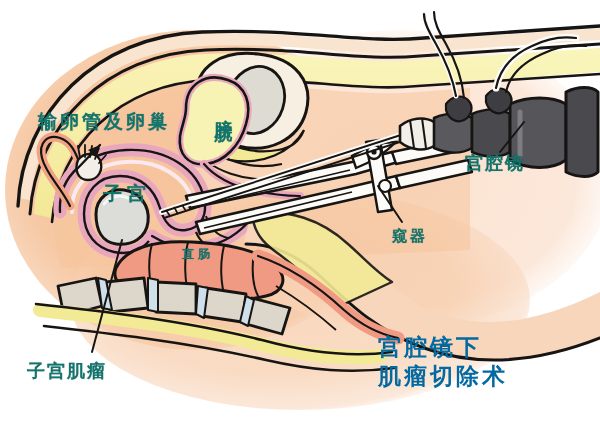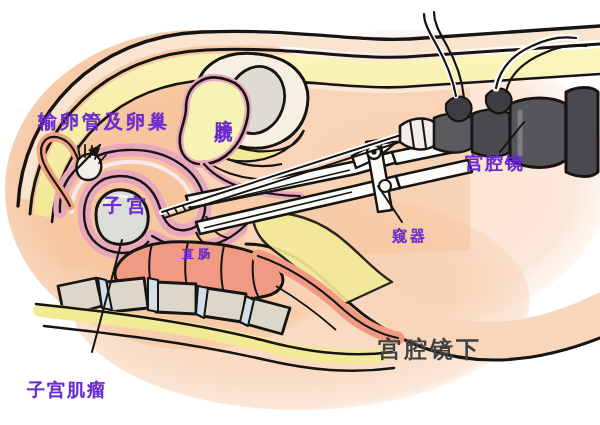--- a/index.html
+++ b/index.html
@@ -6,40 +6,40 @@
   #stage{
     position:relative;
     width:600px;height:425px;
     background:#ffffff;
     overflow:hidden;
     font-family:"DejaVu Sans","Liberation Sans",sans-serif;
   }
   #art{position:absolute;left:0;top:0;width:600px;height:425px;}
   .lbl{
     position:absolute;
-    color:#6d28d9;
+    color:#0f766e;
     font-family:"DejaVu Sans","Liberation Sans",sans-serif;
     font-weight:700;
     white-space:nowrap;
     letter-spacing:1px;
     line-height:1.18;
     text-shadow:0 0 1px rgba(20,18,16,.35);
   }
   .lbl-tube{left:38px;top:110px;font-size:19px;letter-spacing:3px;}
   .lbl-bladder{left:213px;top:105px;font-size:18px;writing-mode:vertical-rl;text-orientation:upright;letter-spacing:4px;}
-  .lbl-uterus{left:103px;top:194px;font-size:19px;letter-spacing:5px;}
+  .lbl-uterus{left:103px;top:182px;font-size:19px;letter-spacing:5px;}
   .lbl-rectum{left:182px;top:247px;font-size:12px;letter-spacing:4px;}
-  .lbl-fibroid{left:27px;top:360px;font-size:18px;letter-spacing:2px;margin-top:19px;}
+  .lbl-fibroid{left:27px;top:360px;font-size:18px;letter-spacing:2px;}
   .lbl-scope{left:465px;top:152px;font-size:18px;letter-spacing:2px;}
   .lbl-spec{left:392px;top:228px;font-size:15px;letter-spacing:3px;}
   .title{
     position:absolute;left:378px;top:335px;
-    font-size:23px;font-weight:700;color:#404040;
+    font-size:23px;font-weight:700;color:#0369a1;
     letter-spacing:3px;line-height:1.28;
-    font-family:Liberation Sans, sans-serif;
+    font-family:Liberation Mono, monospace;
   }
   .title div{white-space:nowrap;}
 </style>
 </head>
 <body>
 
 <div id="stage">
 
   <svg id="art" viewBox="0 0 600 425">
     <defs>
@@ -251,15 +251,16 @@
   <div class="lbl lbl-tube">输卵管及卵巢</div>
   <div class="lbl lbl-bladder">膀胱</div>
   <div class="lbl lbl-uterus">子宫</div>
   <div class="lbl lbl-rectum">直肠</div>
   <div class="lbl lbl-fibroid">子宫肌瘤</div>
   <div class="lbl lbl-scope">宫腔镜</div>
   <div class="lbl lbl-spec">窥器</div>
 
   <div class="title">
     <div>宫腔镜下</div>
+    <div>肌瘤切除术</div>
   </div>
 
 </div>
 
 </body></html>

